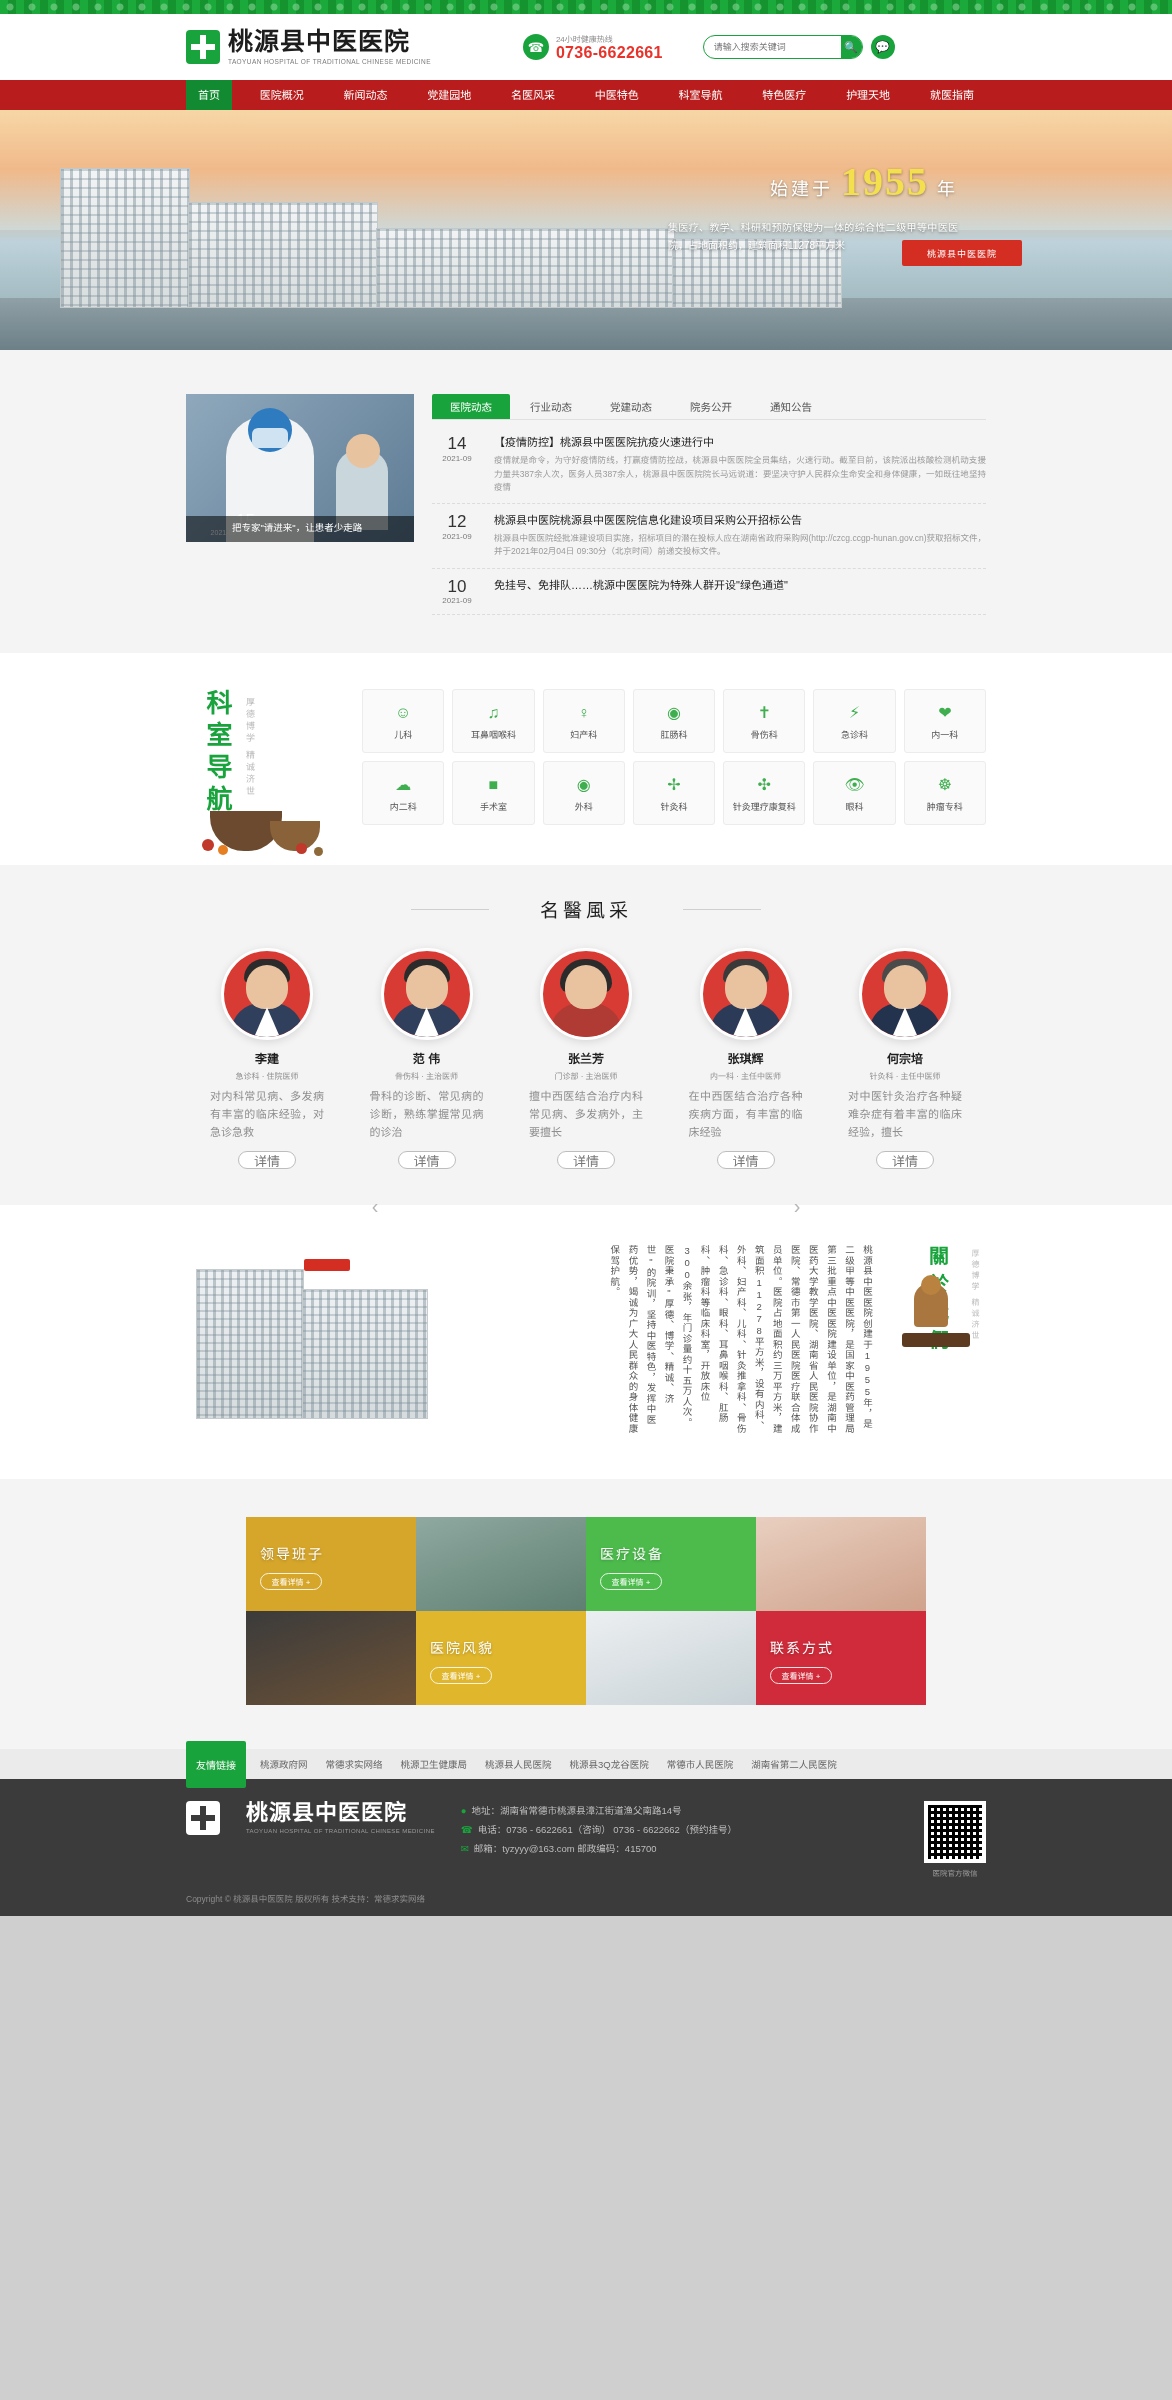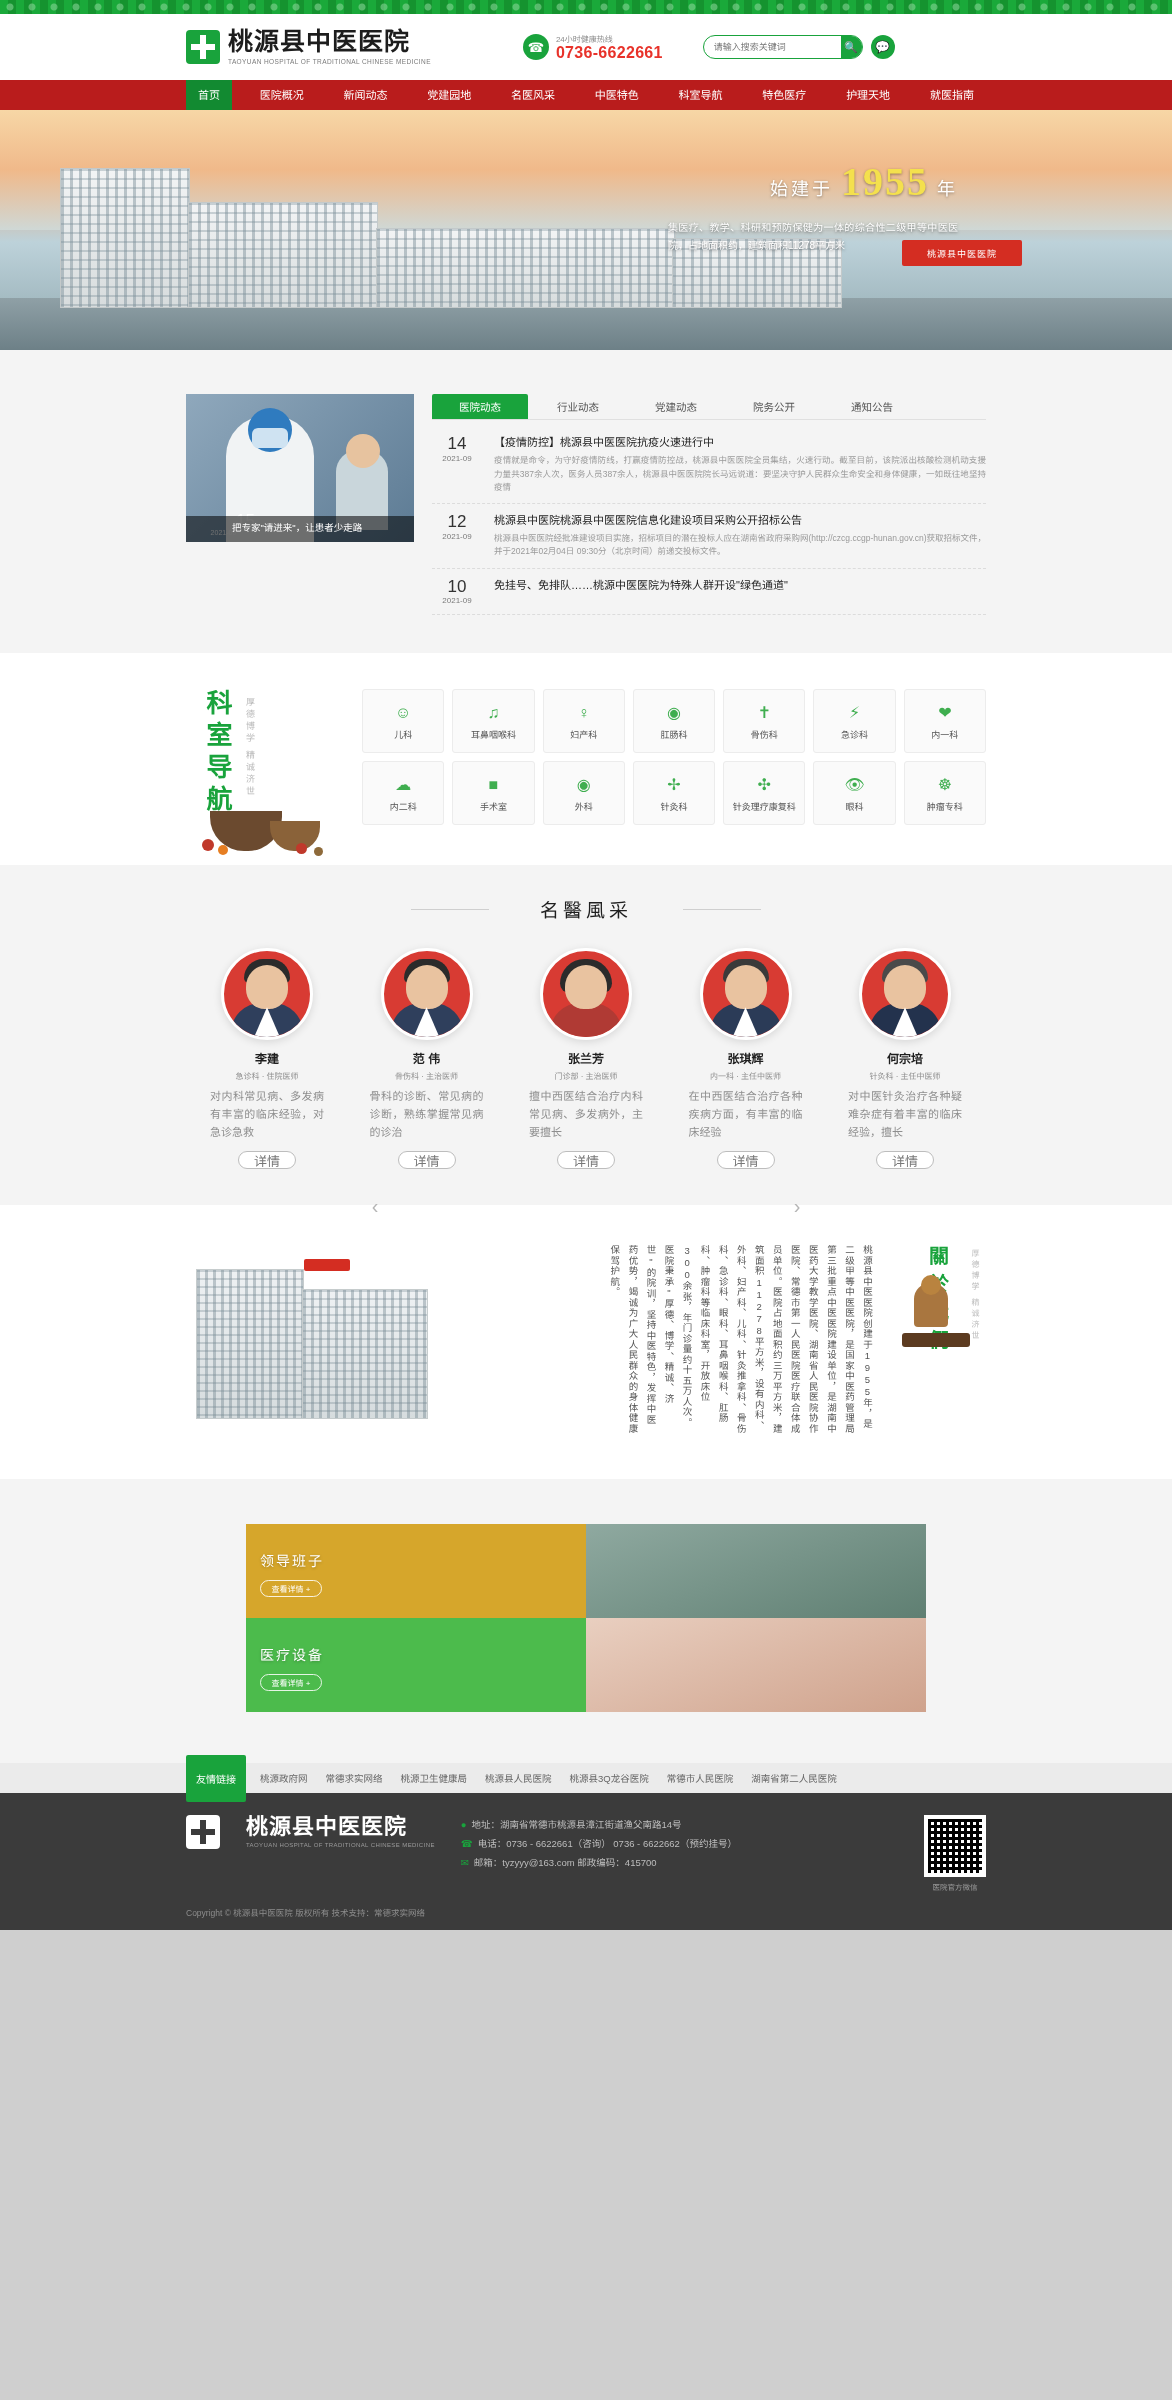--- a/index.html
+++ b/index.html
@@ -126,21 +126,21 @@
   }
   .news-pic-date {
     position:absolute; left:6px; bottom:6px; color:#fff; text-align:center;
   }
   .news-pic-date .d { font-size:17px; font-weight:400; line-height:1;margin-left:44px; }
   .news-pic-date .m { font-size:7px; opacity:.9; }
 
   .news-right { flex:1; }
   .tabs { display:flex; gap:2px; border-bottom:1px solid #e0e0e0; }
   .tab {
-    padding:5px 27px; font-size:10.5px; color:#555; cursor:pointer; border-radius:2px 2px 0 0;
+    padding:5px 18px; font-size:10.5px; color:#555; cursor:pointer; border-radius:2px 2px 0 0;
   }
   .tab.active { background:#19a33c; color:#fff; }
   .news-list { margin-top:6px; }
   .news-item { display:flex; gap:12px; padding:9px 0; border-bottom:1px dashed #dcdcdc; }
   .ni-date { width:50px; flex:none; text-align:center; color:#7a7a7a; }
   .ni-date .d { font-size:17px; color:#333; line-height:1.1; }
   .ni-date .ym { font-size:8px; }
   .ni-body { flex:1; }
   .ni-title { font-size:11px; color:#222; line-height:1.4; }
   .ni-desc { margin-top:4px; font-size:8.5px; color:#9a9a9a; line-height:1.55; text-align:justify;}
@@ -220,21 +220,21 @@
     letter-spacing:8px; margin:0 auto; font-weight:700;
   }
   .about-sub-vert{ writing-mode:vertical-rl; font-size:8px; color:#bdbdbd; letter-spacing:3px; position:absolute; right:6px; top:4px;}
   .statue { position:absolute; left:12px; bottom:10px; width:70px; height:72px;}
   .statue-b{position:absolute;left:12px;top:8px;width:34px;height:44px;border-radius:16px 16px 4px 4px;background:#a9763f;}
   .statue-h{position:absolute;left:19px;top:0;width:20px;height:20px;border-radius:50%;background:#b9833f;}
   .statue-base{position:absolute;left:0;bottom:0;width:68px;height:14px;background:#5c3b20;border-radius:3px;}
 
   
   .mosaic-sec { background:#f4f4f4; padding:34px 0 40px; }
-  .mosaic { display:grid; grid-template-columns:repeat(2,1fr); grid-template-rows:94px 94px; width:680px; margin:11px auto; }
+  .mosaic { display:grid; grid-template-columns:repeat(4,1fr); grid-template-rows:94px 94px; width:680px; margin:4px auto; }
   .m-cell { position:relative; overflow:hidden; }
   .m-cell .m-inner { position:absolute; left:14px; top:26px; color:#fff; }
   .m-cap { font-size:14px; letter-spacing:2px; text-shadow:0 1px 3px rgba(0,0,0,.25); }
   .m-btn {
     margin-top:10px; width:62px;height:17px;border:1px solid rgba(255,255,255,.85);border-radius:9px;
     font-size:8px; display:flex;align-items:center;justify-content:center; cursor:pointer;
   }
   .m-photo-a{background:linear-gradient(160deg,#8fa9a0,#5f7f72);}
   .m-photo-c{background:linear-gradient(160deg,#3b3b3b,#6d5236);}
   .m-photo-d{background:linear-gradient(160deg,#eceff1,#c8d2d6);}

